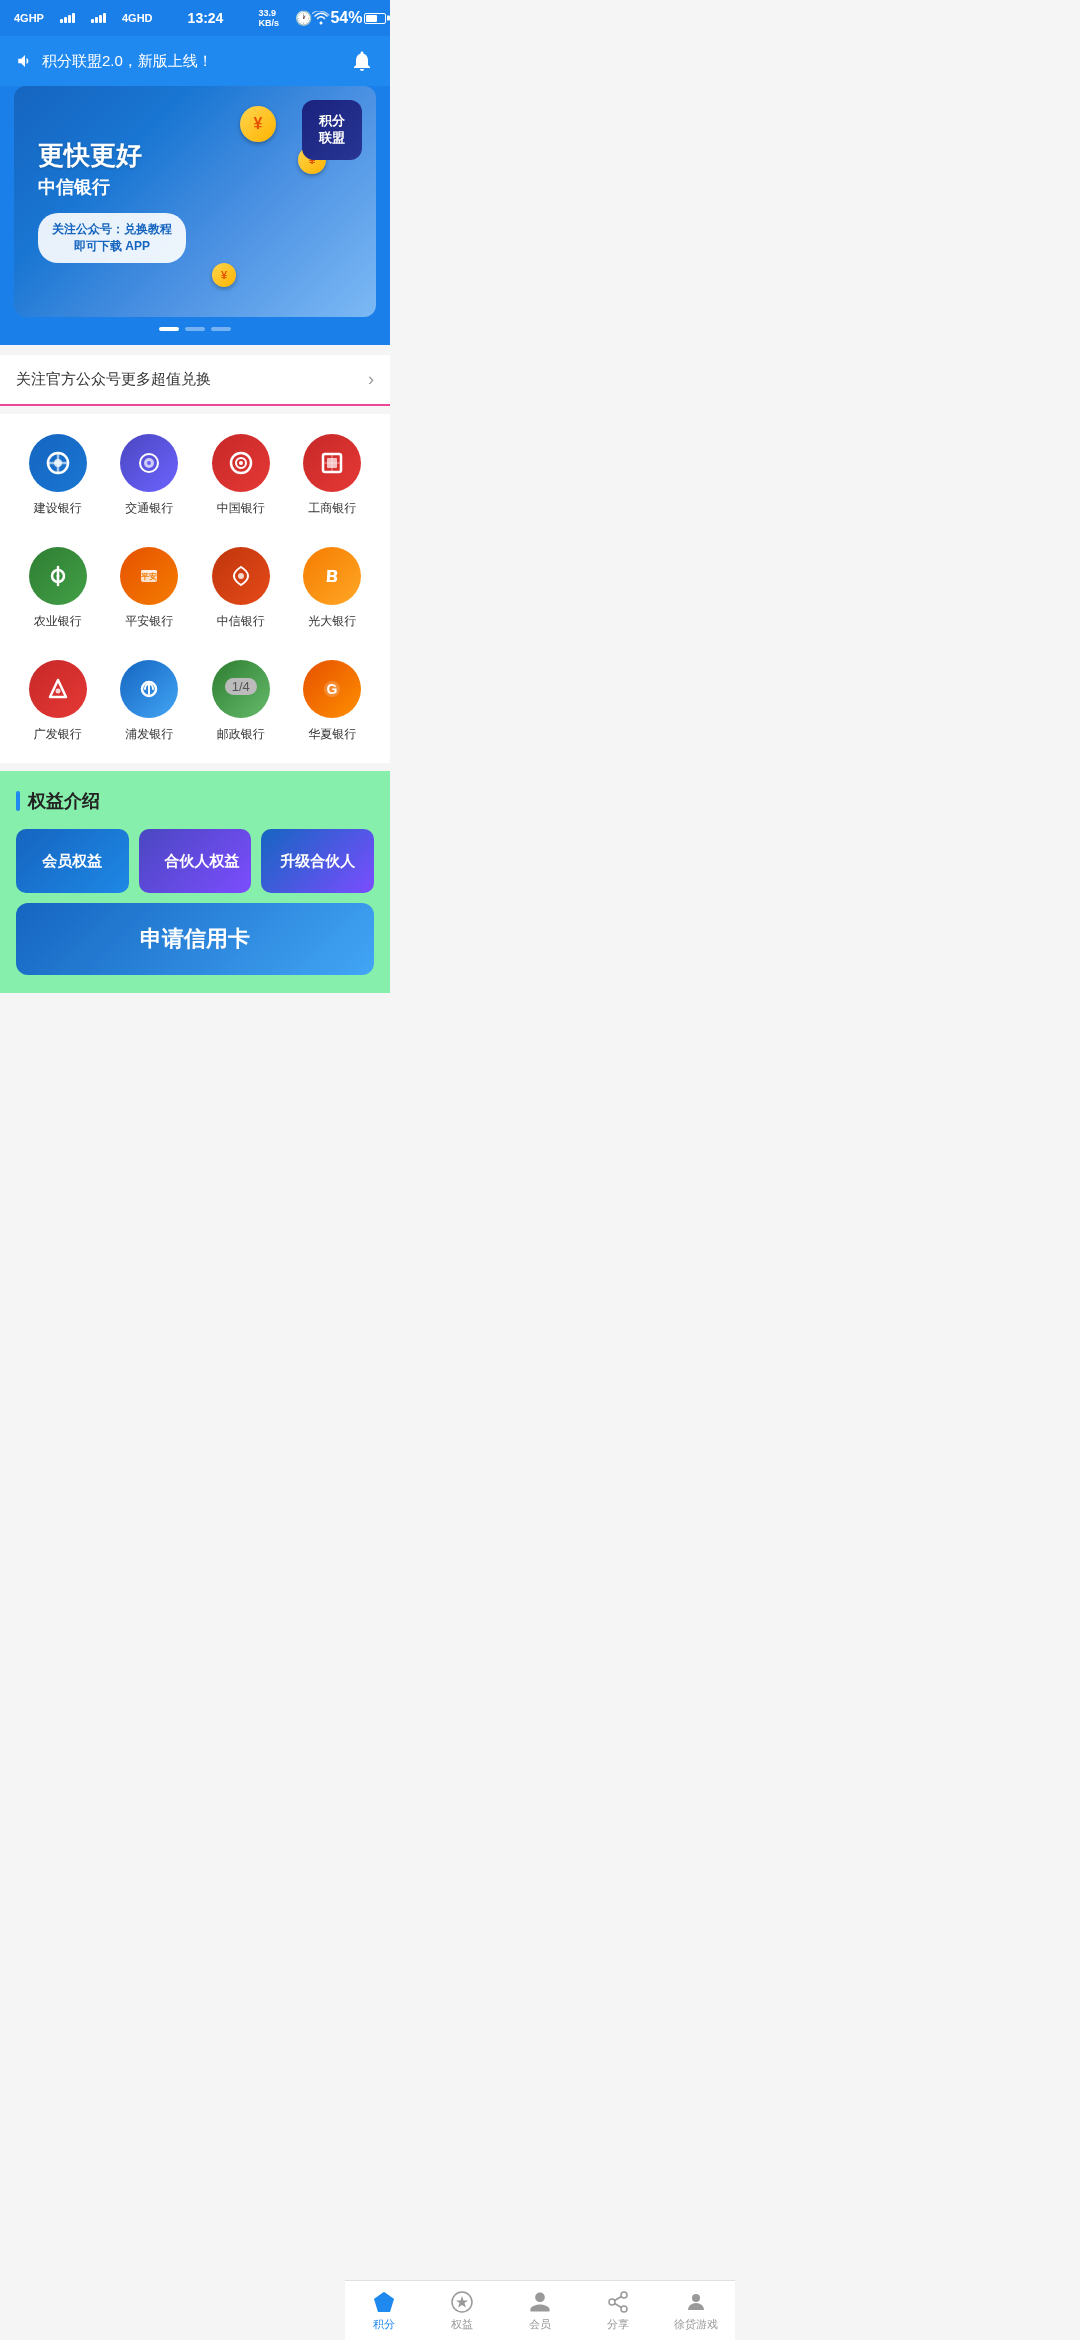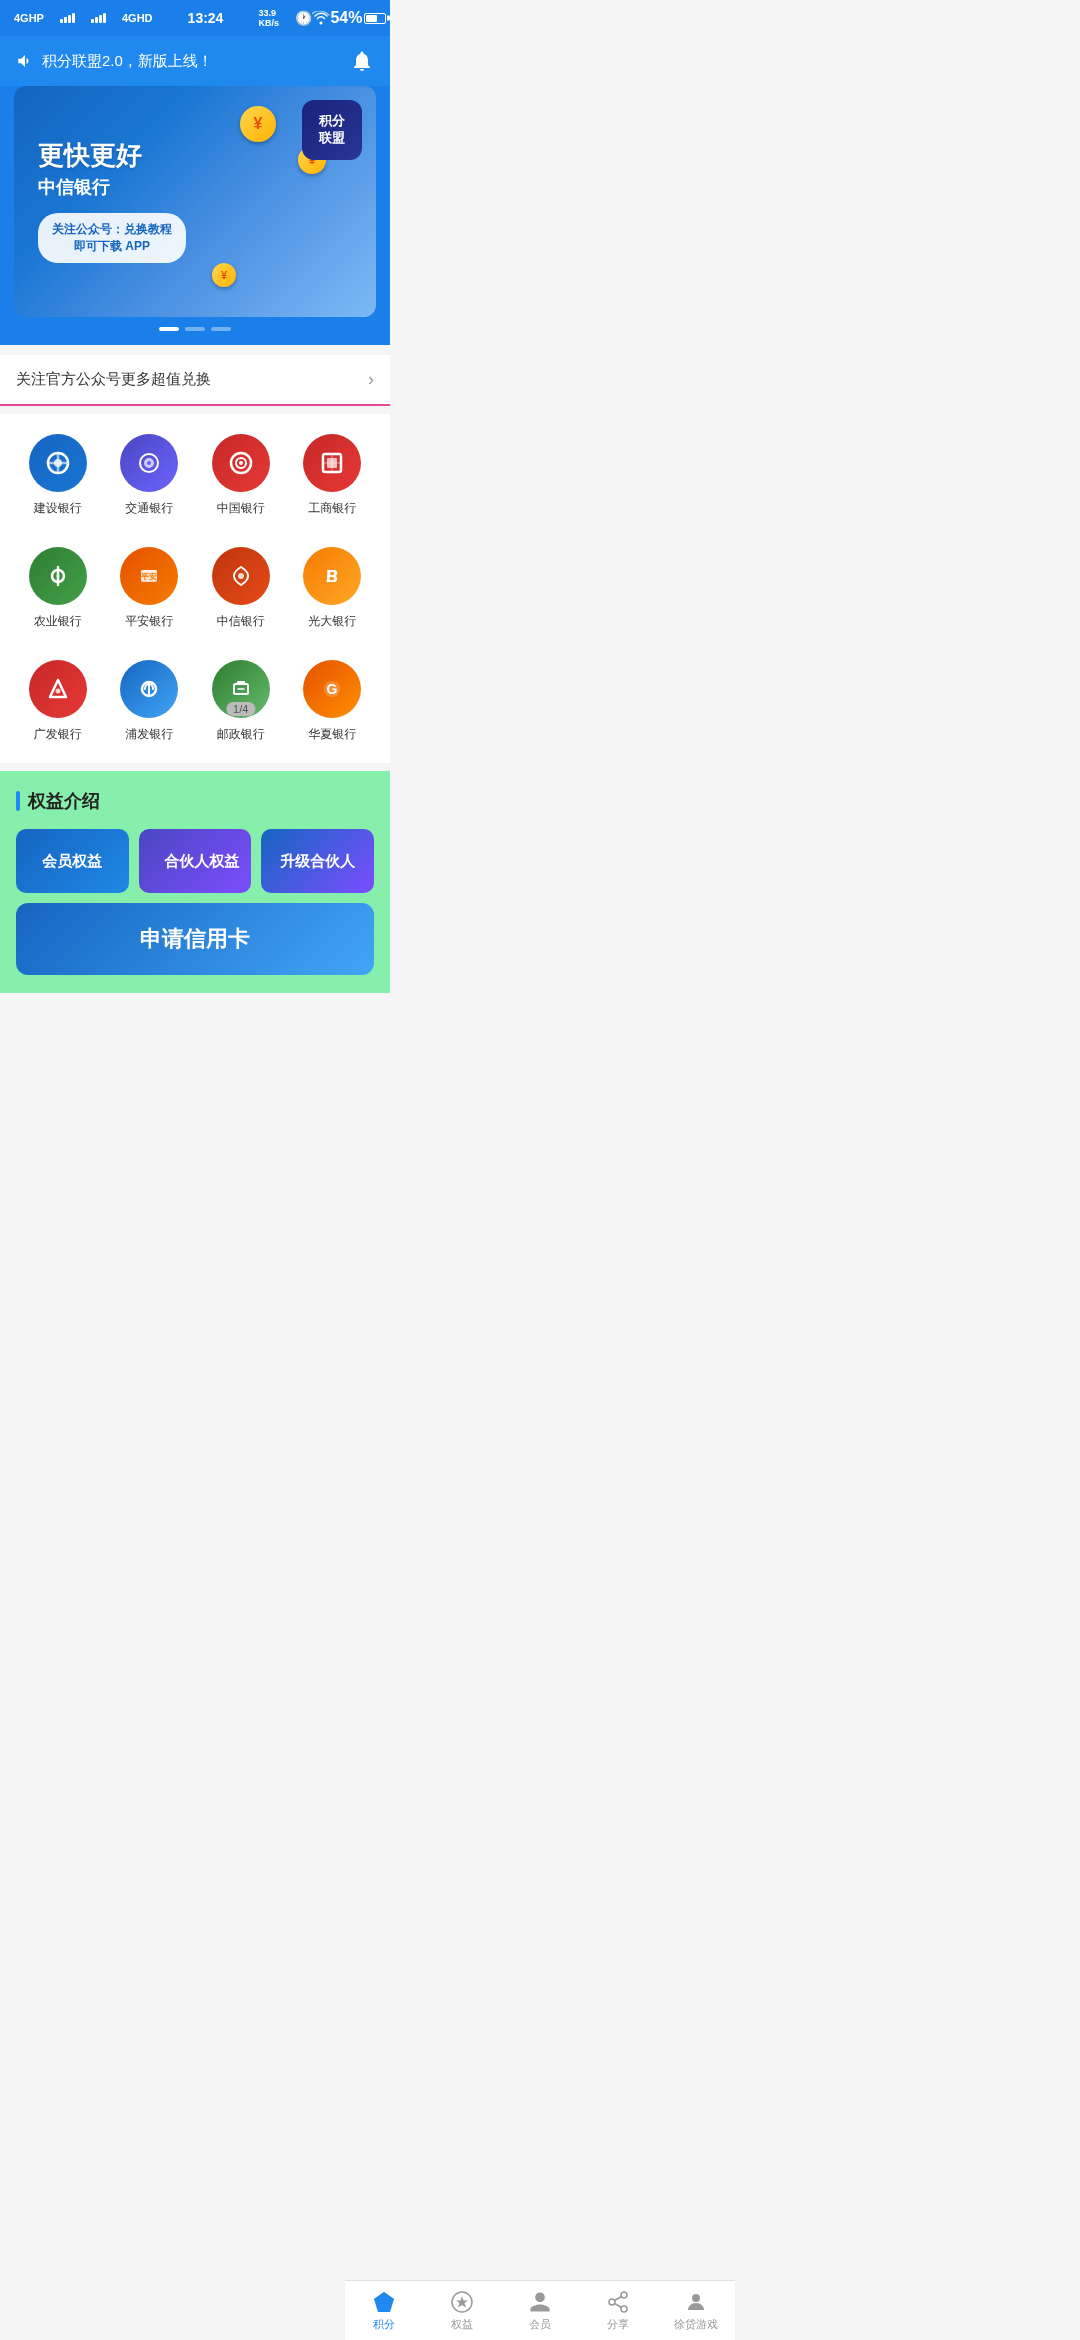--- a/index.html
+++ b/index.html
@@ -576,21 +576,21 @@
 
     <div class="bank-item" style="position:relative;">
       <div class="bank-icon psb">
         <svg width="28" height="28" viewBox="0 0 28 28" fill="none">
           <rect x="7" y="9" width="14" height="10" rx="1.5" stroke="white" stroke-width="2" fill="none"></rect>
           <path d="M11 9 L11 7 L17 7 L17 9" stroke="white" stroke-width="2" fill="none" stroke-linecap="round"></path>
           <line x1="11" y1="14" x2="17" y2="14" stroke="white" stroke-width="1.5" stroke-linecap="round"></line>
         </svg>
       </div>
       <span class="bank-name">邮政银行</span>
-      <div style="position:absolute;top:42px;left:50%;transform:translateX(-50%);background:#bbb;border-radius:10px;padding:1px 7px;font-size:11px;color:#555;white-space:nowrap;">1/4</div>
+      <div style="position:absolute;top:18px;left:50%;transform:translateX(-50%);background:#bbb;border-radius:10px;padding:1px 7px;font-size:13px;color:#555;white-space:nowrap;">1/4</div>
     </div>
 
     <div class="bank-item">
       <div class="bank-icon hua">
         <svg width="28" height="28" viewBox="0 0 28 28" fill="none">
           <circle cx="14" cy="14" r="8" stroke="white" stroke-width="0" fill="rgba(255,255,255,0.2)"></circle>
           <text x="14" y="19" text-anchor="middle" fill="white" font-size="14" font-weight="800">G</text>
         </svg>
       </div>
       <span class="bank-name">华夏银行</span>

